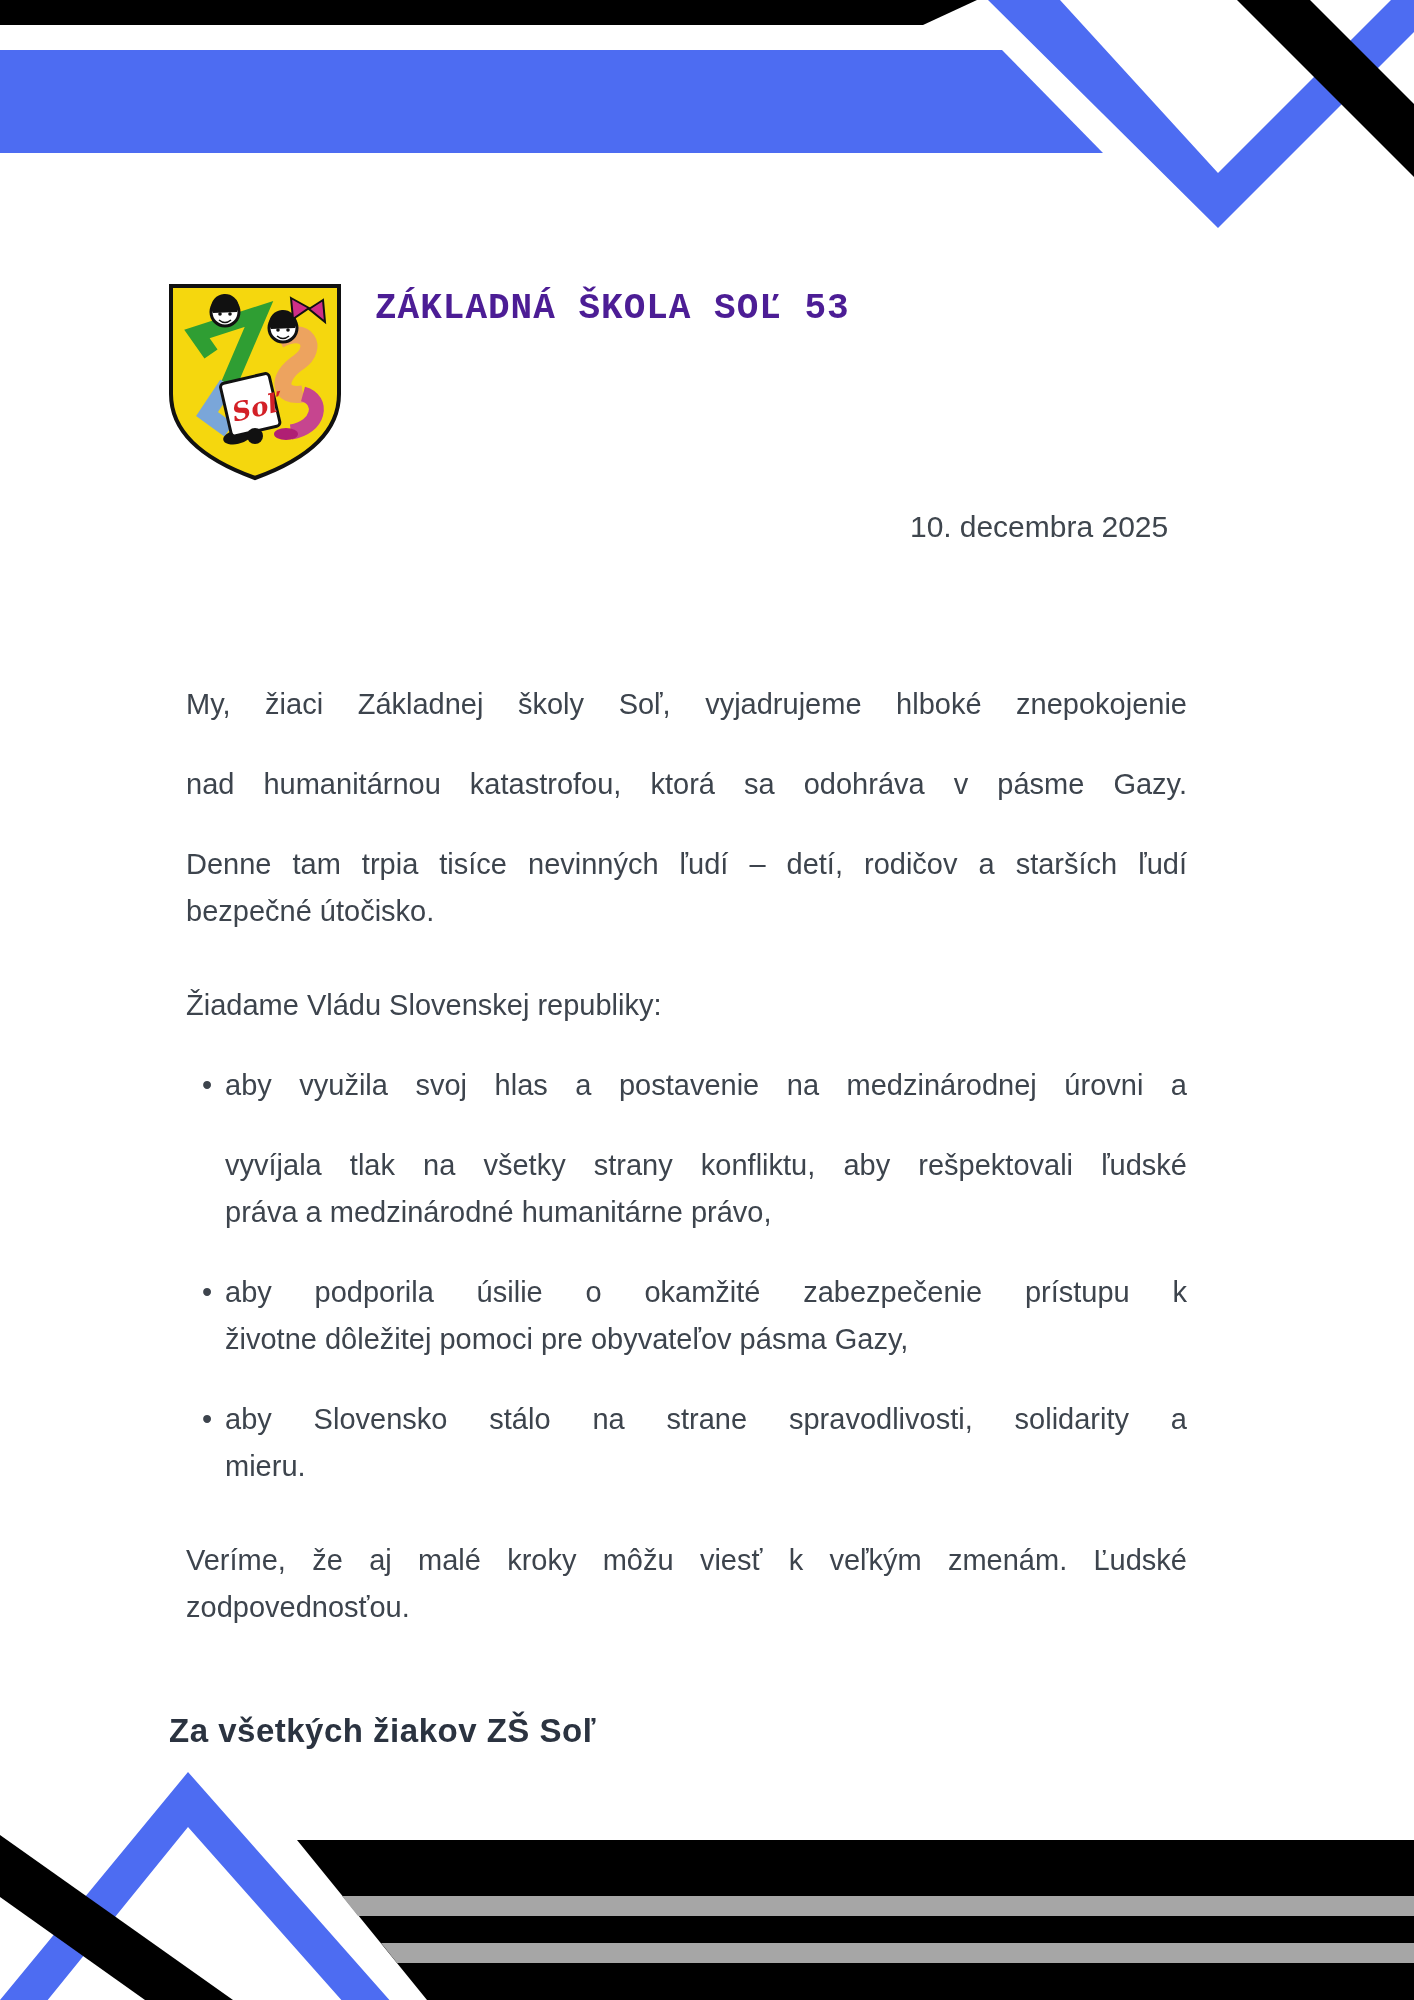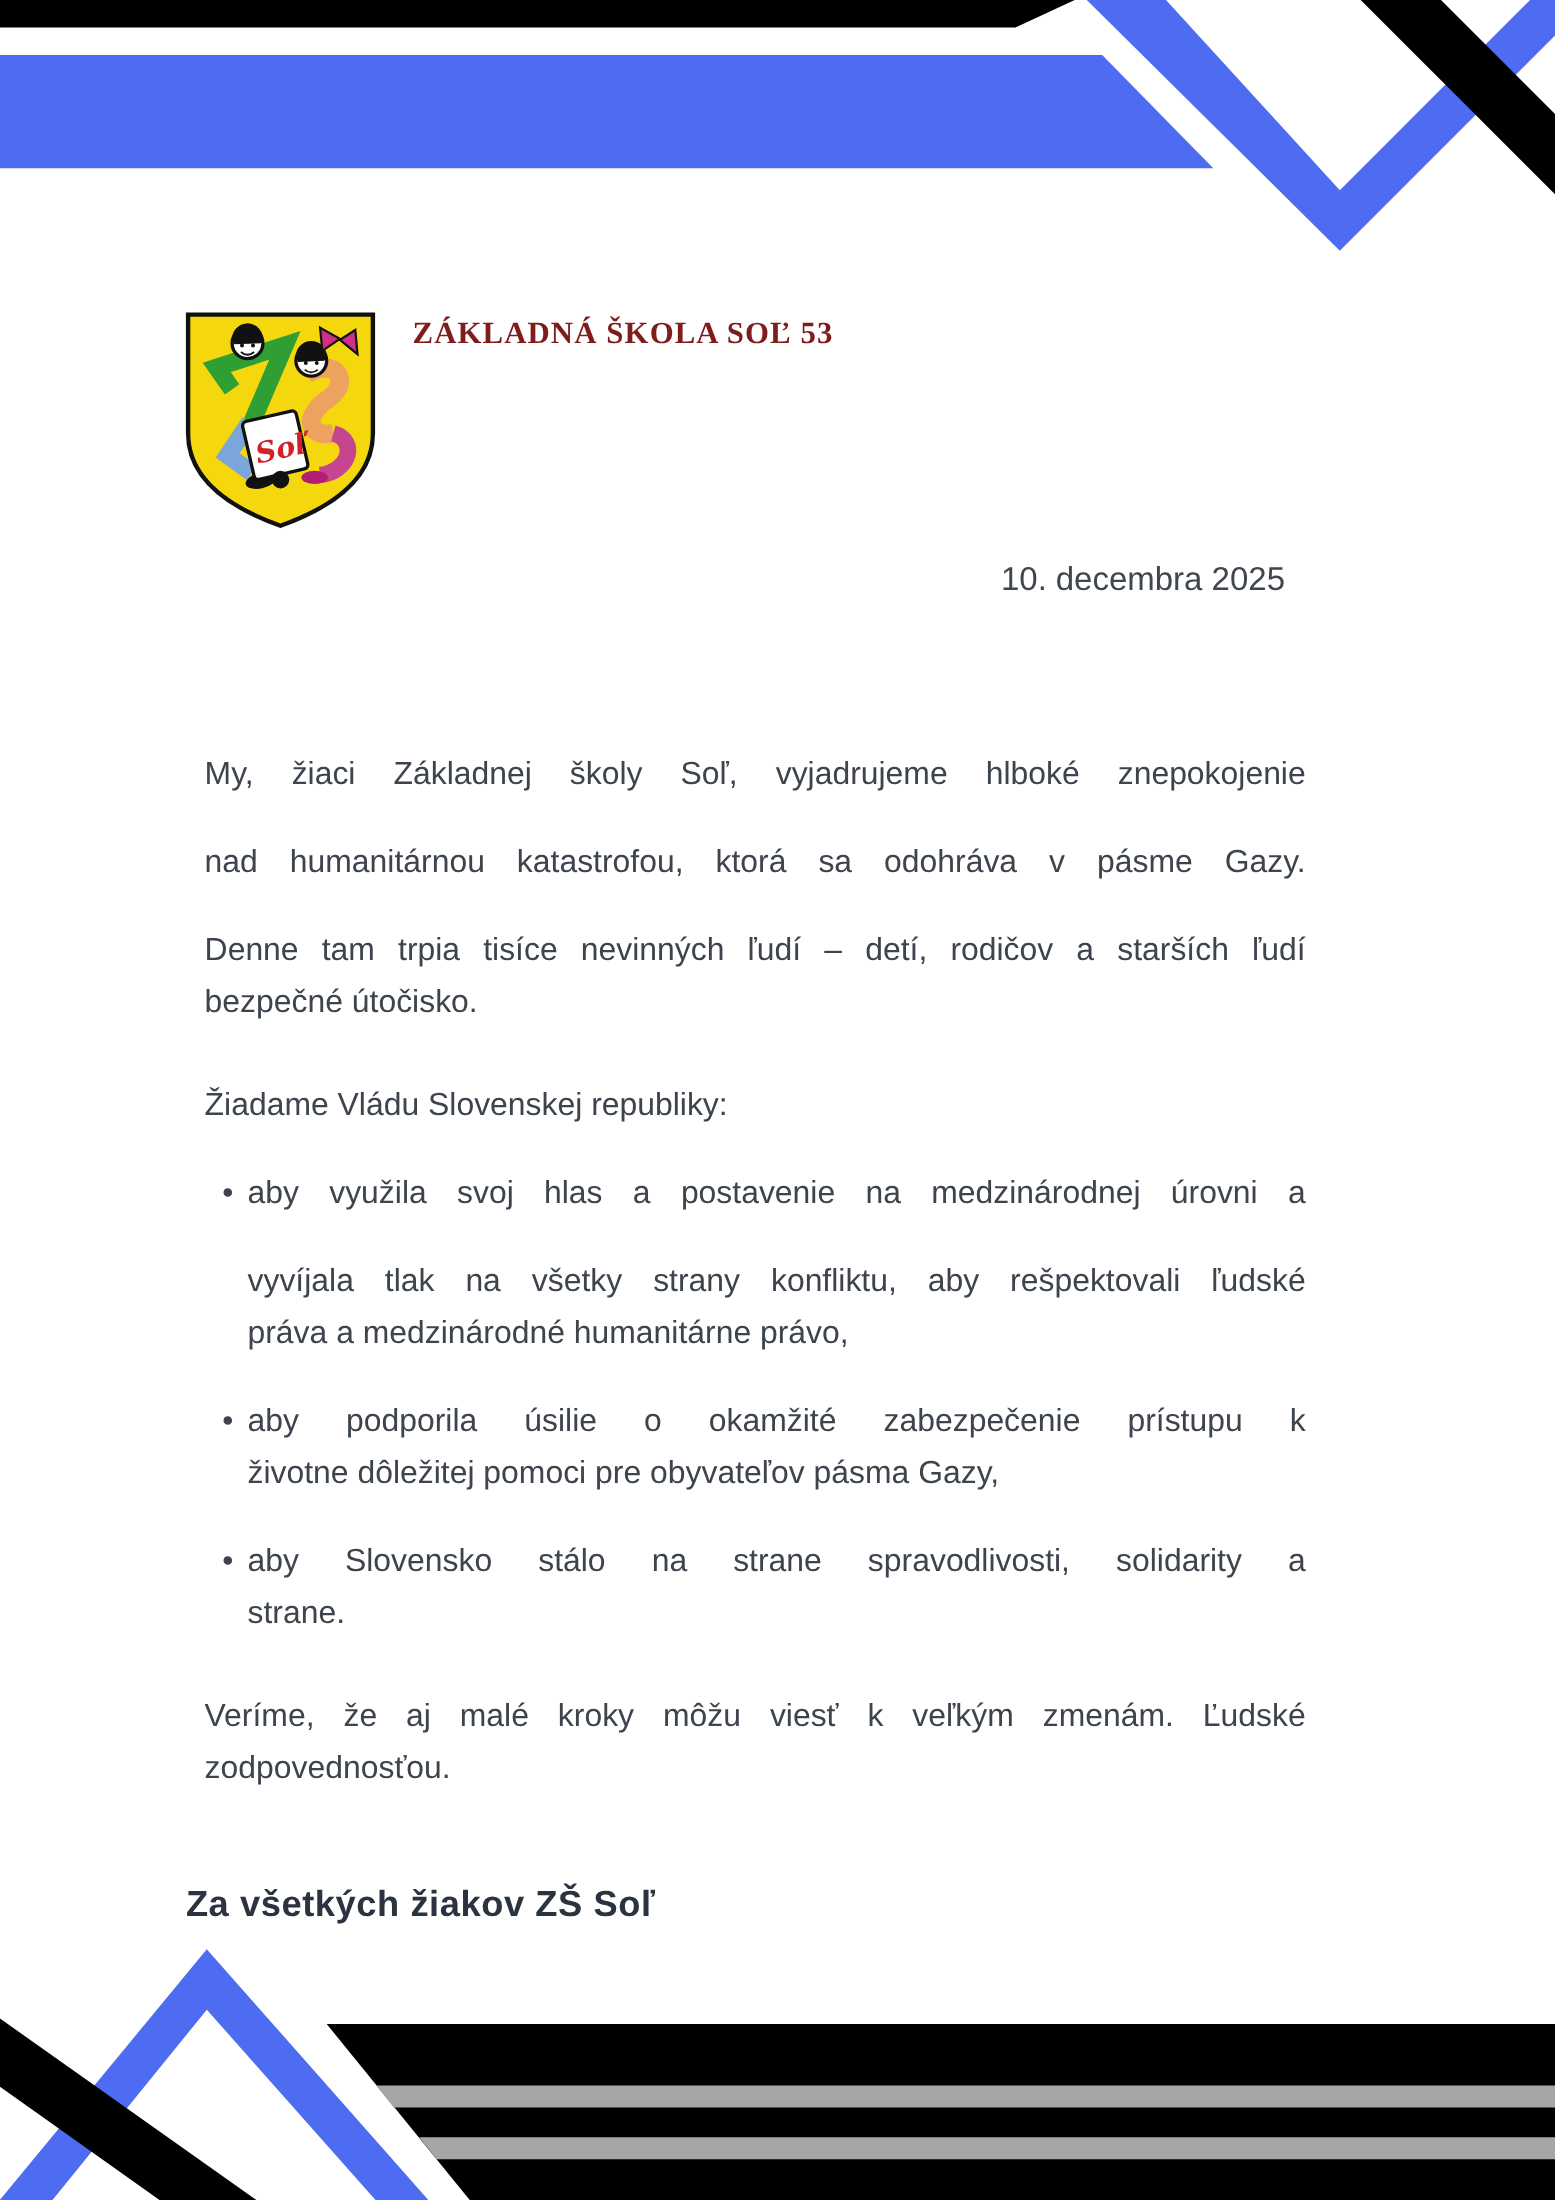--- a/index.html
+++ b/index.html
@@ -3,22 +3,22 @@
 <meta charset="utf-8">
 <style>
   html,body{margin:0;padding:0;background:#ffffff;}
   .page{position:relative;width:1414px;height:2000px;background:#ffffff;overflow:hidden;
         font-family:"Liberation Sans", sans-serif;color:#3d444d;}
   svg{display:block;}
   .deco-top{position:absolute;left:0;top:0;width:1414px;height:250px;}
   .deco-bottom{position:absolute;left:0;top:1750px;width:1414px;height:250px;}
   .logo{position:absolute;left:167px;top:282px;width:176px;height:200px;}
   .title{position:absolute;left:375px;top:288px;margin:0;
-         font-size:28px;font-weight:bold;letter-spacing:1px;color:#7f1d1d;
-         font-family:Liberation Serif, serif;white-space:nowrap;}
+         font-size:36px;font-weight:bold;letter-spacing:1px;color:#4c1d95;
+         font-family:Liberation Mono, monospace;white-space:nowrap;}
   .date{position:absolute;left:910px;top:510px;font-size:30px;color:#3f464e;white-space:nowrap;}
   .date .it{margin-left:8px;}
   .letter-body{position:absolute;left:186px;top:648px;width:1001px;
                font-size:29px;color:#3d444d;}
   .ln{height:47px;line-height:47px;white-space:nowrap;}
   .just{text-align:justify;text-align-last:justify;white-space:normal;margin-top:33px;}
   .para-gap-after{margin-bottom:47px;}
   .para-gap-before{margin-top:47px;}
   .bullet{position:relative;}
   .bullet .mark{position:absolute;left:16px;top:0;line-height:47px;font-size:29px;color:#3d444d;}
@@ -111,21 +111,21 @@
       <div class="btxt">
         <div class="ln just">aby podporila úsilie o okamžité zabezpečenie prístupu k</div>
         <div class="ln">životne dôležitej pomoci pre obyvateľov pásma Gazy,</div>
       </div>
     </div>
 
     <div class="bullet">
       <span class="mark">•</span>
       <div class="btxt">
         <div class="ln just">aby Slovensko stálo na strane spravodlivosti, solidarity a</div>
-        <div class="ln">strane.</div>
+        <div class="ln">mieru.</div>
       </div>
     </div>
 
     <div class="para para-gap-before">
       <div class="ln just">Veríme, že aj malé kroky môžu viesť k veľkým zmenám. Ľudské</div>
       <div class="ln">zodpovednosťou.</div>
     </div>
 
   </div>
 

